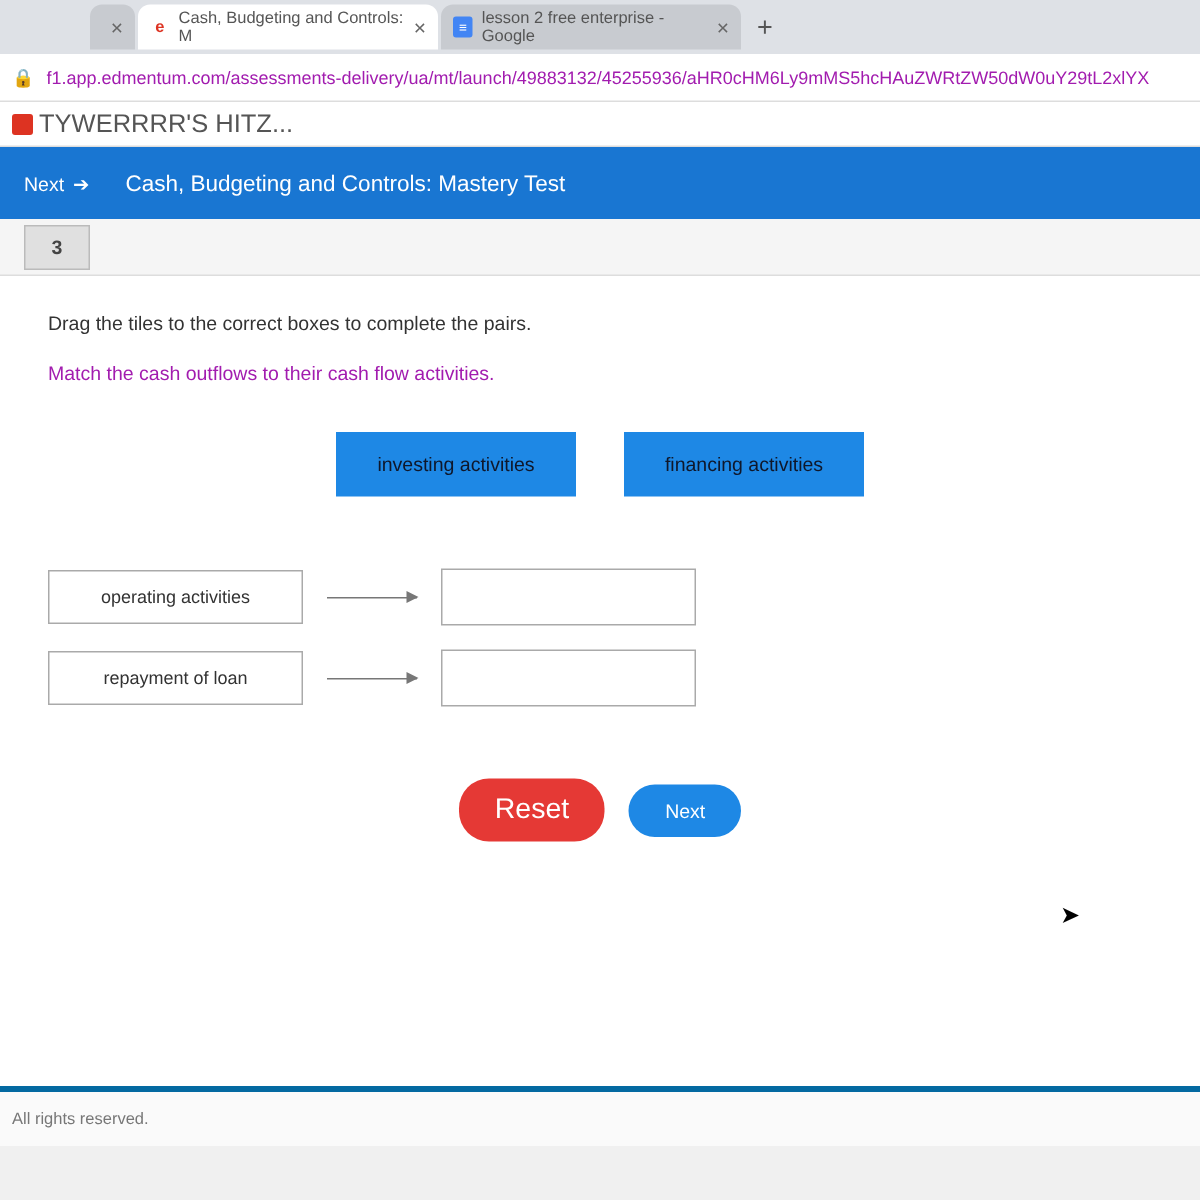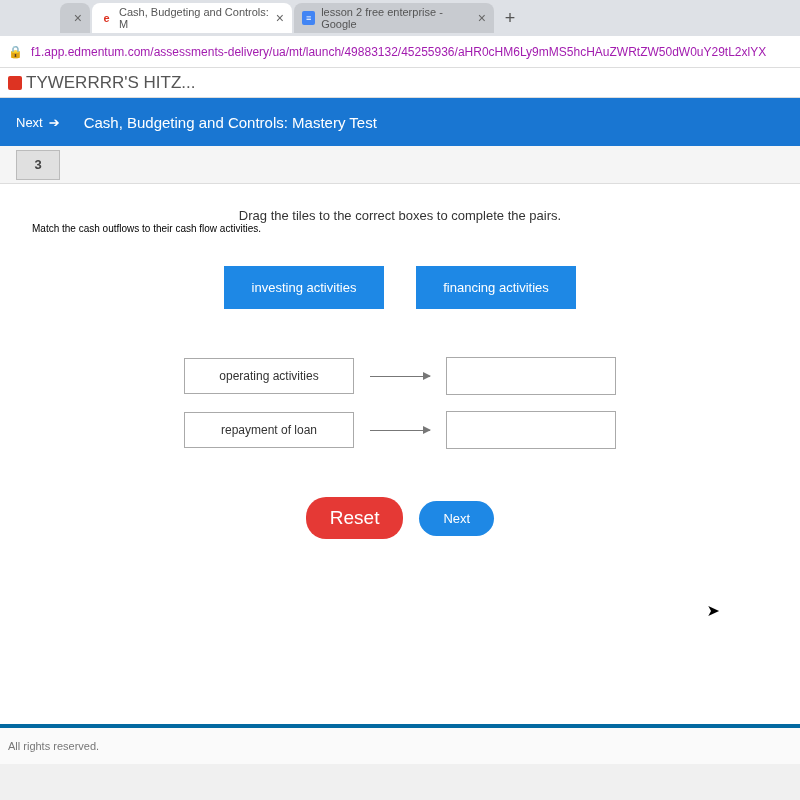--- a/index.html
+++ b/index.html
@@ -88,45 +88,45 @@
       color: #444;
       font-weight: bold;
       margin-left: 16px;
     }
     
     .content {
       background: #fff;
       padding: 24px 32px;
       min-height: 540px;
     }
-    .instruction1 { font-size: 13px; color: #333; margin-bottom: 0; text-align: center; }
-    .instruction2 { font-size: 10px; color: #000000; margin-bottom: 32px; }
+    .instruction1 { font-size: 13px; color: #333; margin-bottom: 18px; }
+    .instruction2 { font-size: 13px; color: #a21caf; margin-bottom: 32px; }
     
     .tiles-row {
       display: flex;
       gap: 32px;
       justify-content: center;
       margin-bottom: 48px;
       padding: 0 40px;
     }
     .tile {
       background: #1e88e5;
-      color: #ffffff;
+      color: #0f172a;
       padding: 14px 20px;
       font-size: 13px;
       text-align: center;
       cursor: move;
       min-width: 160px;
     }
     
     .pairs-area {
       display: flex;
       flex-direction: column;
       gap: 16px;
-      align-items: center;
+      align-items: flex-start;
       margin-bottom: 48px;
     }
     .pair-row {
       display: flex;
       align-items: center;
       gap: 16px;
     }
     .pair-label {
       border: 1px solid #aaa;
       padding: 10px 14px;

